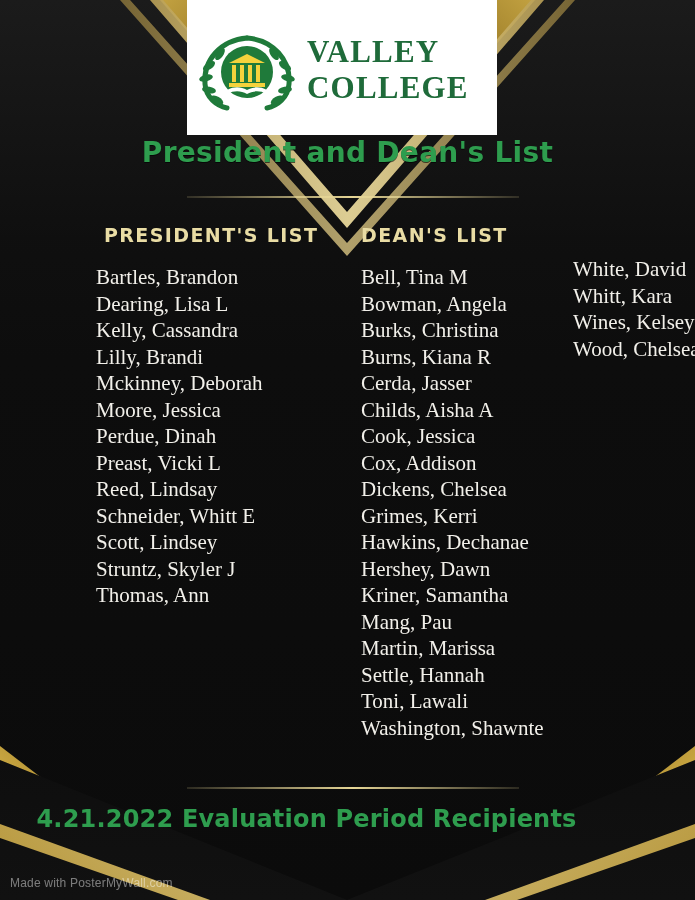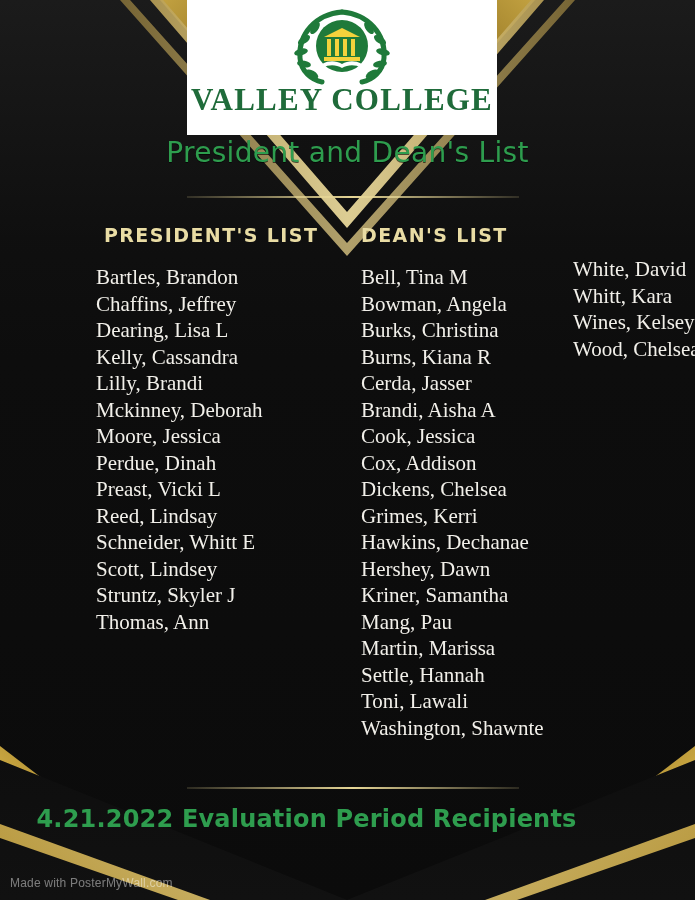--- a/index.html
+++ b/index.html
@@ -103,21 +103,21 @@
 
   
   .logo-card {
     position: absolute;
     top: 0;
     left: 187px;
     width: 310px;
     height: 135px;
     background: #ffffff;
     display: flex;
-    flex-direction: column;
+    flex-direction: row;
     align-items: center;
     justify-content: flex-start;
     padding-top: 6px;
     box-sizing: border-box;
   }
   .logo-mark {
     position: relative;
     width: 120px;
     height: 78px;
   }
@@ -131,21 +131,21 @@
   }
 
   
   .main-title {
     position: absolute;
     top: 136px;
     left: 0;
     width: 695px;
     text-align: center;
     font-family: "DejaVu Sans", sans-serif;
-    font-weight: 400;
+    font-weight: 700;
     font-size: 28px;
     color: #2e9d4e;
     letter-spacing: .3px;
     text-shadow: 0 1px 0 rgba(0,0,0,.6);
   }
   .divider-top {
     position: absolute;
     top: 196px;
     left: 187px;
     width: 332px;
@@ -280,21 +280,20 @@
 
   <div class="main-title">President and Dean's List</div>
   <div class="divider-top"></div>
 
   <div class="columns">
 
     <div class="col col-pres">
       <div class="col-heading col-heading-pres">PRESIDENT'S LIST</div>
       <ul class="name-list">
         <li>Bartles, Brandon</li>
-        <li>Chaffins, Jeffrey</li>
         <li>Dearing, Lisa L</li>
         <li>Kelly, Cassandra</li>
         <li>Lilly, Brandi</li>
         <li>Mckinney, Deborah</li>
         <li>Moore, Jessica</li>
         <li>Perdue, Dinah</li>
         <li>Preast, Vicki L</li>
         <li>Reed, Lindsay</li>
         <li>Schneider, Whitt E</li>
         <li>Scott, Lindsey</li>
@@ -304,21 +303,21 @@
     </div>
 
     <div class="col col-dean">
       <div class="col-heading">DEAN'S LIST</div>
       <ul class="name-list">
         <li>Bell, Tina M</li>
         <li>Bowman, Angela</li>
         <li>Burks, Christina</li>
         <li>Burns, Kiana R</li>
         <li>Cerda, Jasser</li>
-        <li>Brandi, Aisha A</li>
+        <li>Childs, Aisha A</li>
         <li>Cook, Jessica</li>
         <li>Cox, Addison</li>
         <li>Dickens, Chelsea</li>
         <li>Grimes, Kerri</li>
         <li>Hawkins, Dechanae</li>
         <li>Hershey, Dawn</li>
         <li>Kriner, Samantha</li>
         <li>Mang, Pau</li>
         <li>Martin, Marissa</li>
         <li>Settle, Hannah</li>

